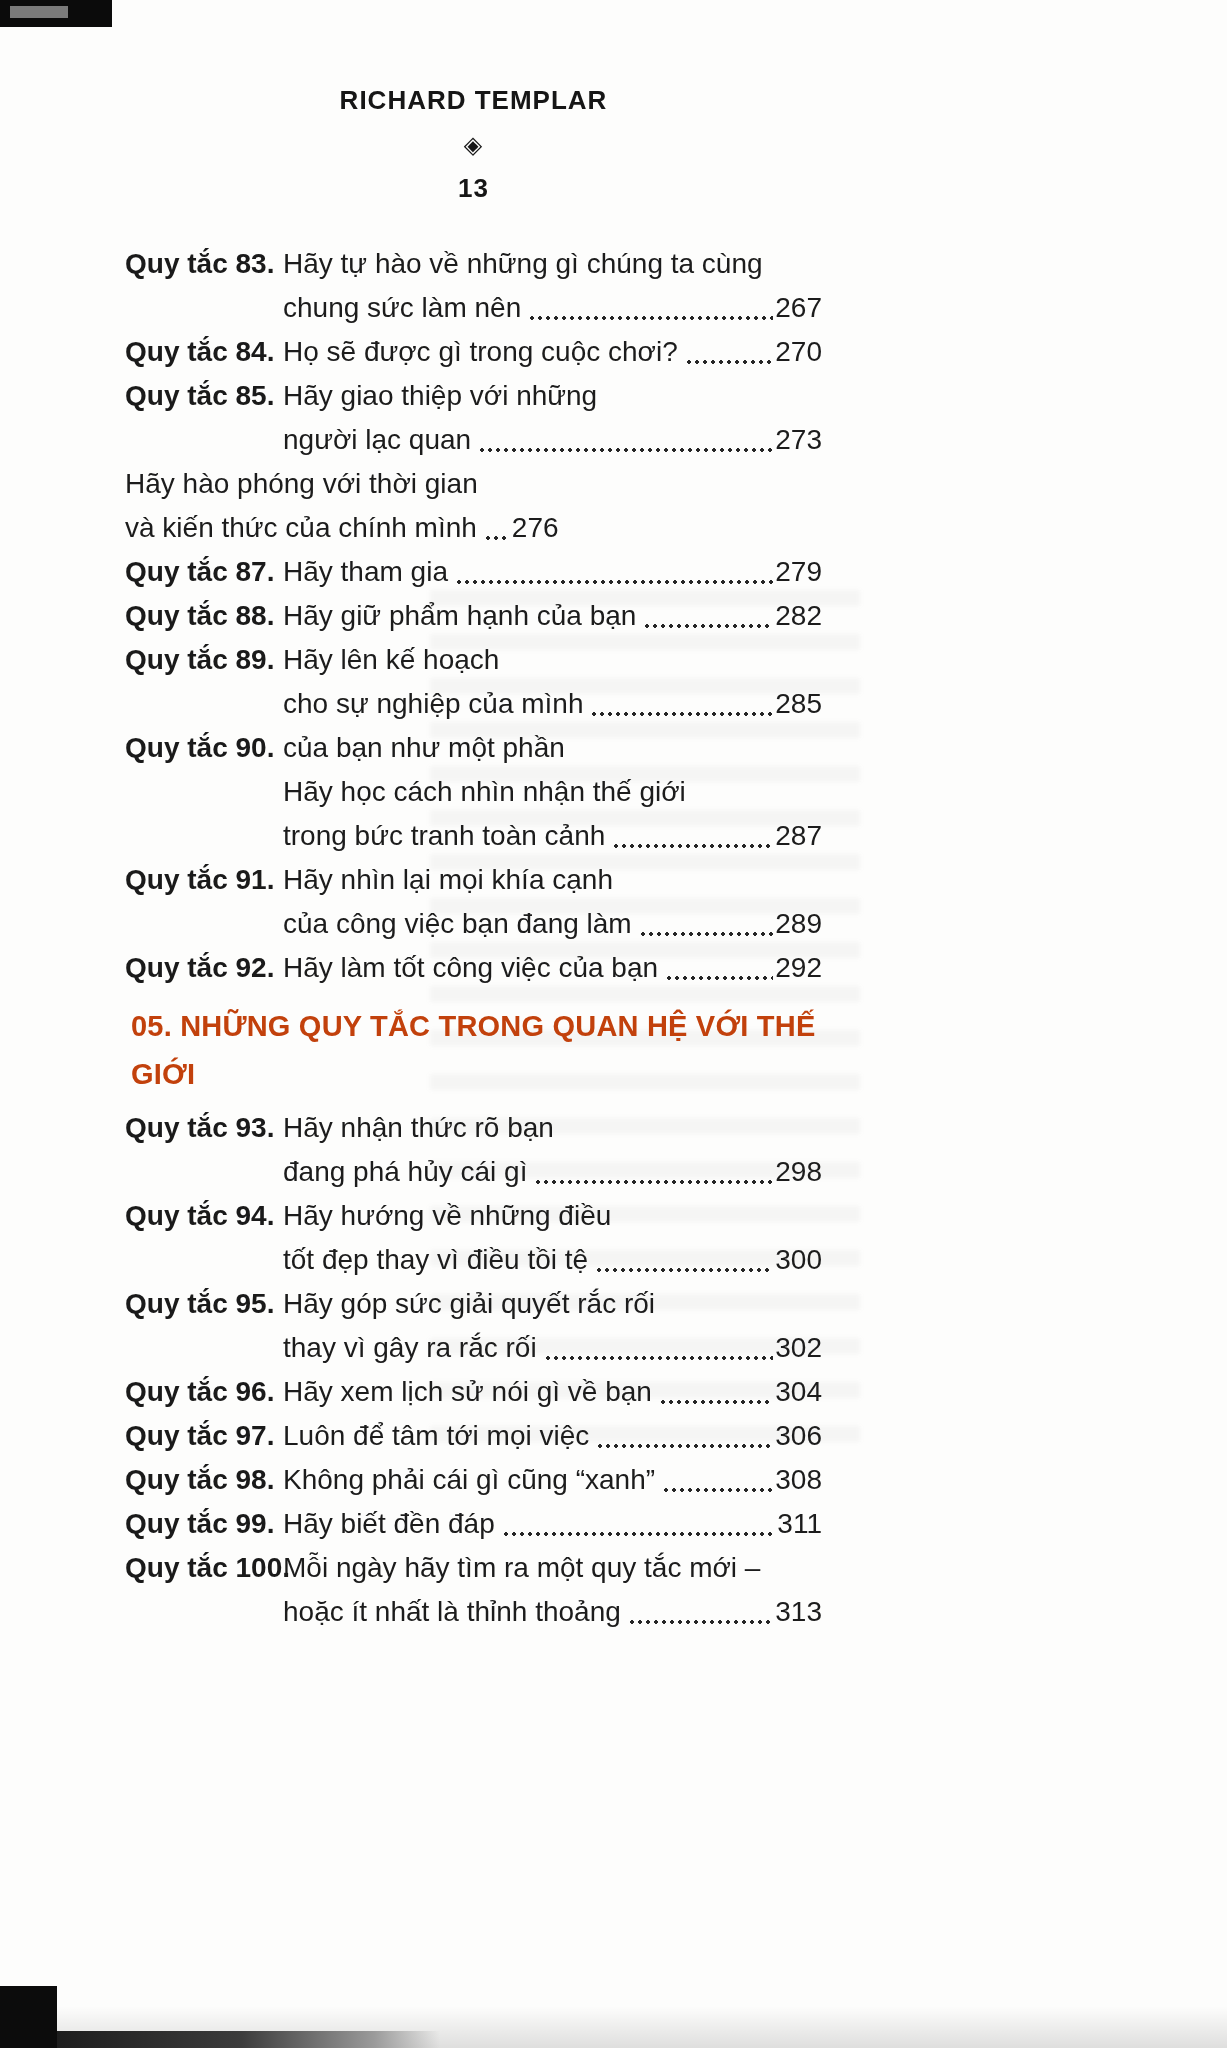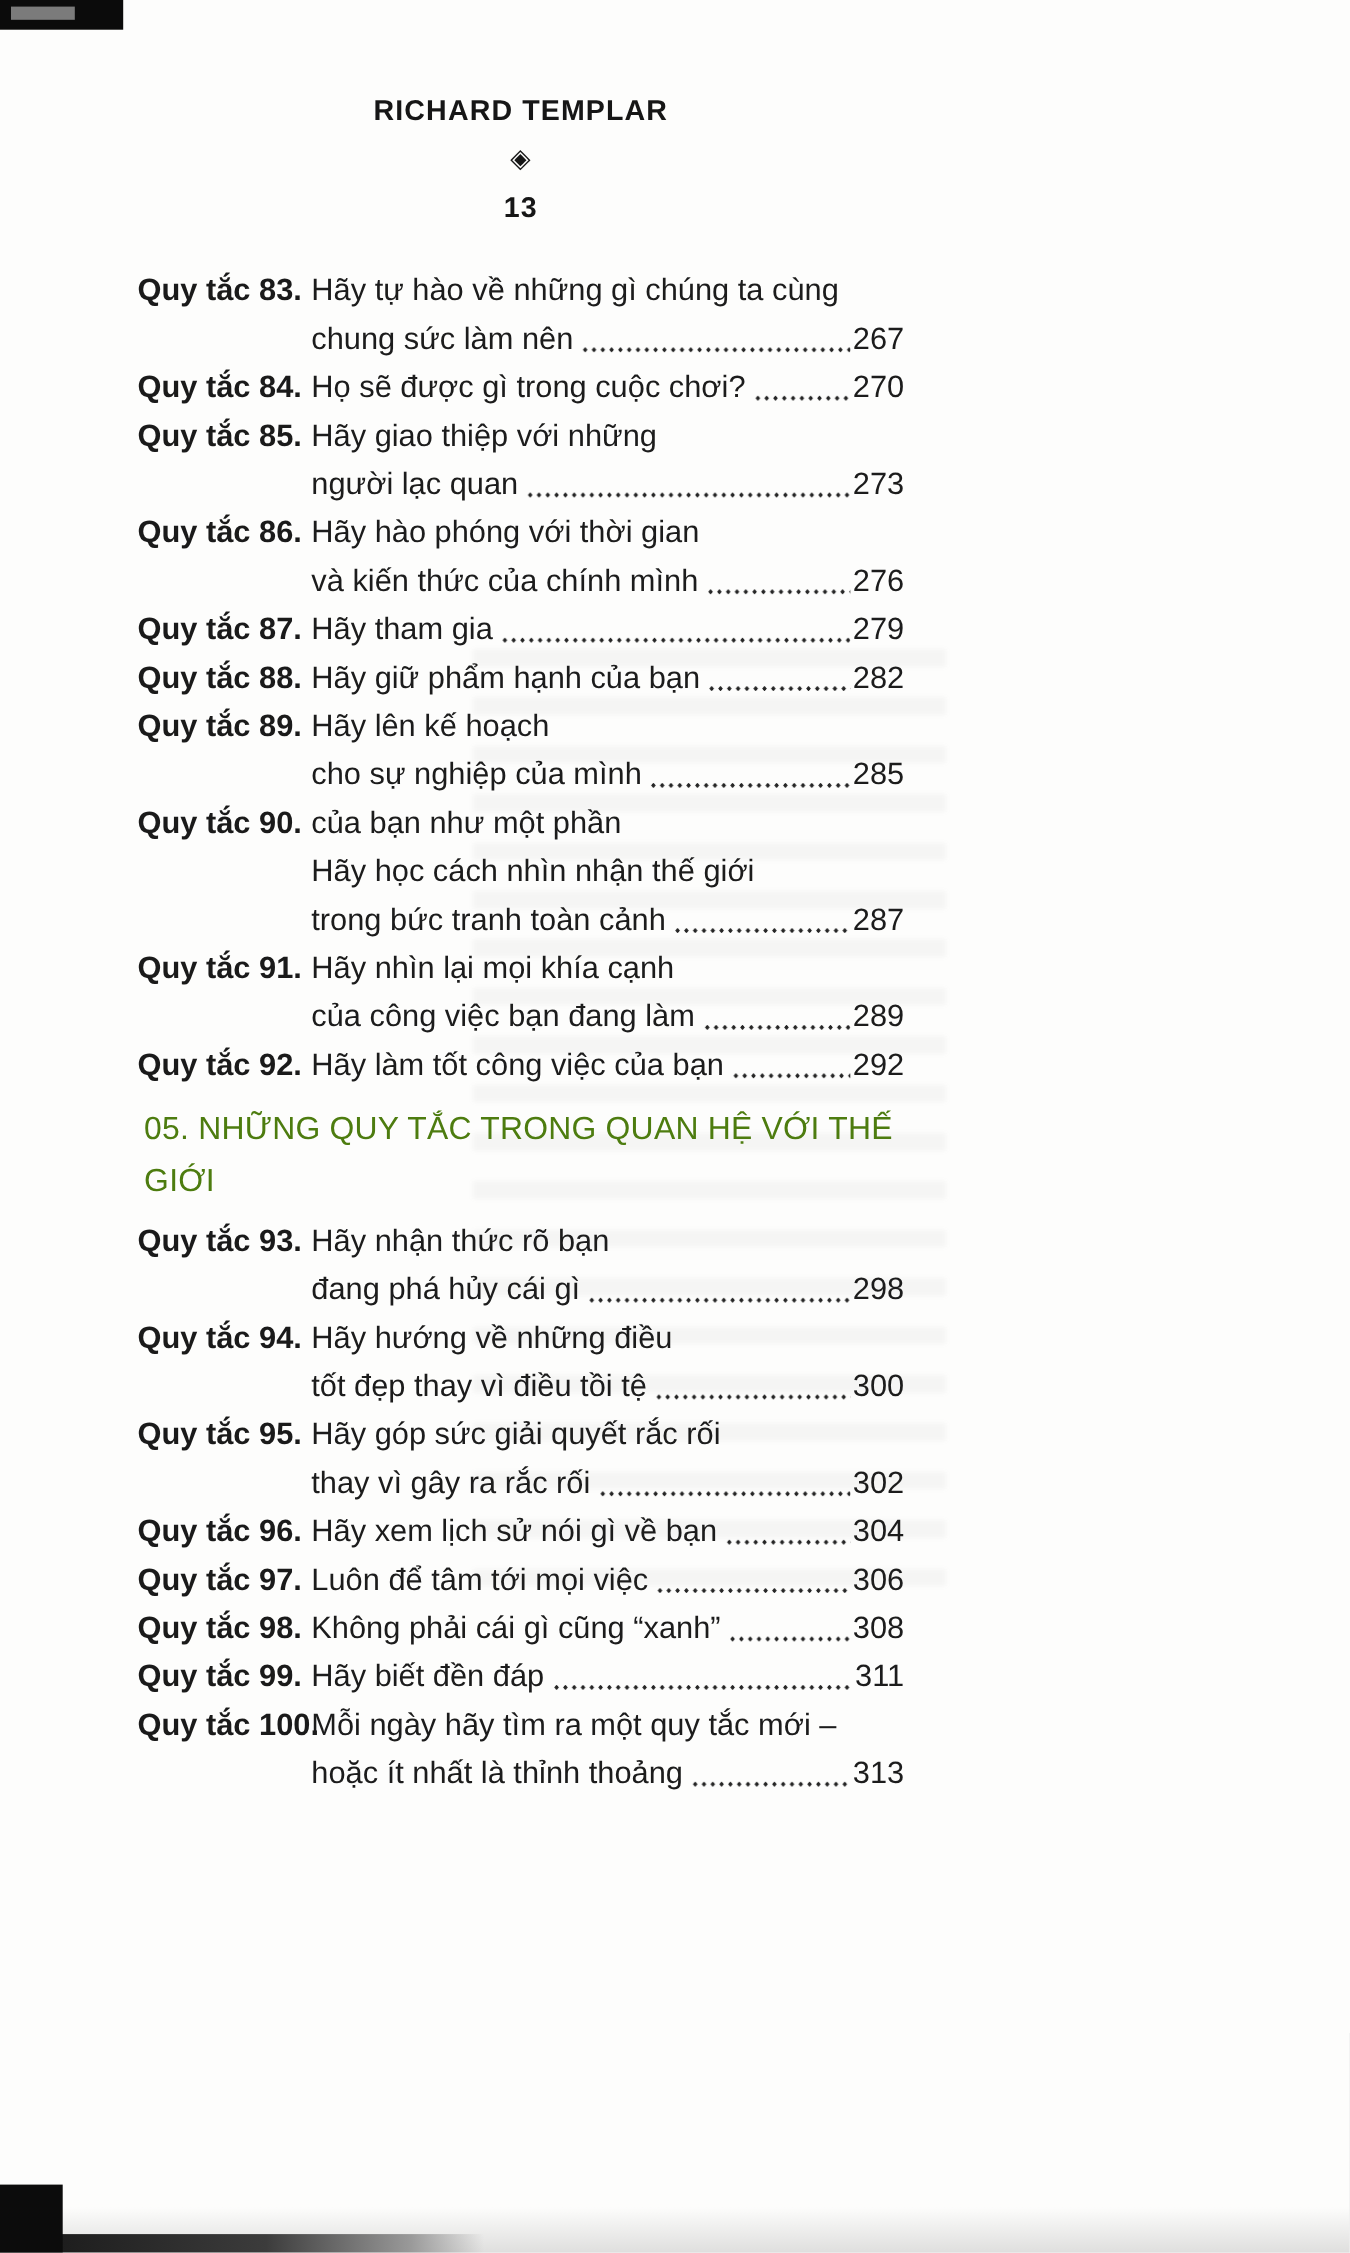--- a/index.html
+++ b/index.html
@@ -28,22 +28,22 @@
   .line-text{white-space:nowrap;}
   .leader{
     flex:1;min-width:26px;height:6px;align-self:flex-end;
     margin:0 2px 9px 7px;
     background-image:radial-gradient(circle,#262626 1.7px,transparent 2px);
     background-size:8px 6px;background-repeat:repeat-x;background-position:0 100%;
   }
   .pagenum{font-size:28px;font-weight:500;white-space:nowrap;}
   .section{
     margin:12px 0 8px 6px;
-    font-size:29px;font-weight:400;letter-spacing:.2px;line-height:48px;
-    color:#4d7c0f;
+    font-size:29px;font-weight:700;letter-spacing:.2px;line-height:48px;
+    color:#c2410c;
   }
   
   .mark-top-left{position:absolute;left:0;top:0;width:112px;height:27px;background:#0b0b0b;}
   .mark-top-left .streak{position:absolute;left:10px;top:6px;width:58px;height:12px;background:#8f8f8f;opacity:.85;}
   .mark-bottom-left{position:absolute;left:0;bottom:0;width:57px;height:62px;background:#0c0c0c;}
   .mark-bottom-bar{
     position:absolute;left:0;bottom:0;height:17px;width:440px;
     background:linear-gradient(to right,#141414 0%,#3c3c3c 55%,#9a9a9a 85%,rgba(160,160,160,0) 100%);
   }
   .bottom-shade{
@@ -104,21 +104,20 @@
               <span class="line-text">Hãy giao thiệp với những</span>
             </div>
             <div class="line">
               <span class="line-text">người lạc quan</span>
               <span class="leader"></span>
               <span class="pagenum">273</span>
             </div>
           </div>
   </div>
         <div class="row">
-    <span class="label">Quy tắc 86.</span>
     <div class="lines">
             <div class="line">
               <span class="line-text">Hãy hào phóng với thời gian</span>
             </div>
             <div class="line">
               <span class="line-text">và kiến thức của chính mình</span>
               <span class="leader"></span>
               <span class="pagenum">276</span>
             </div>
           </div>

